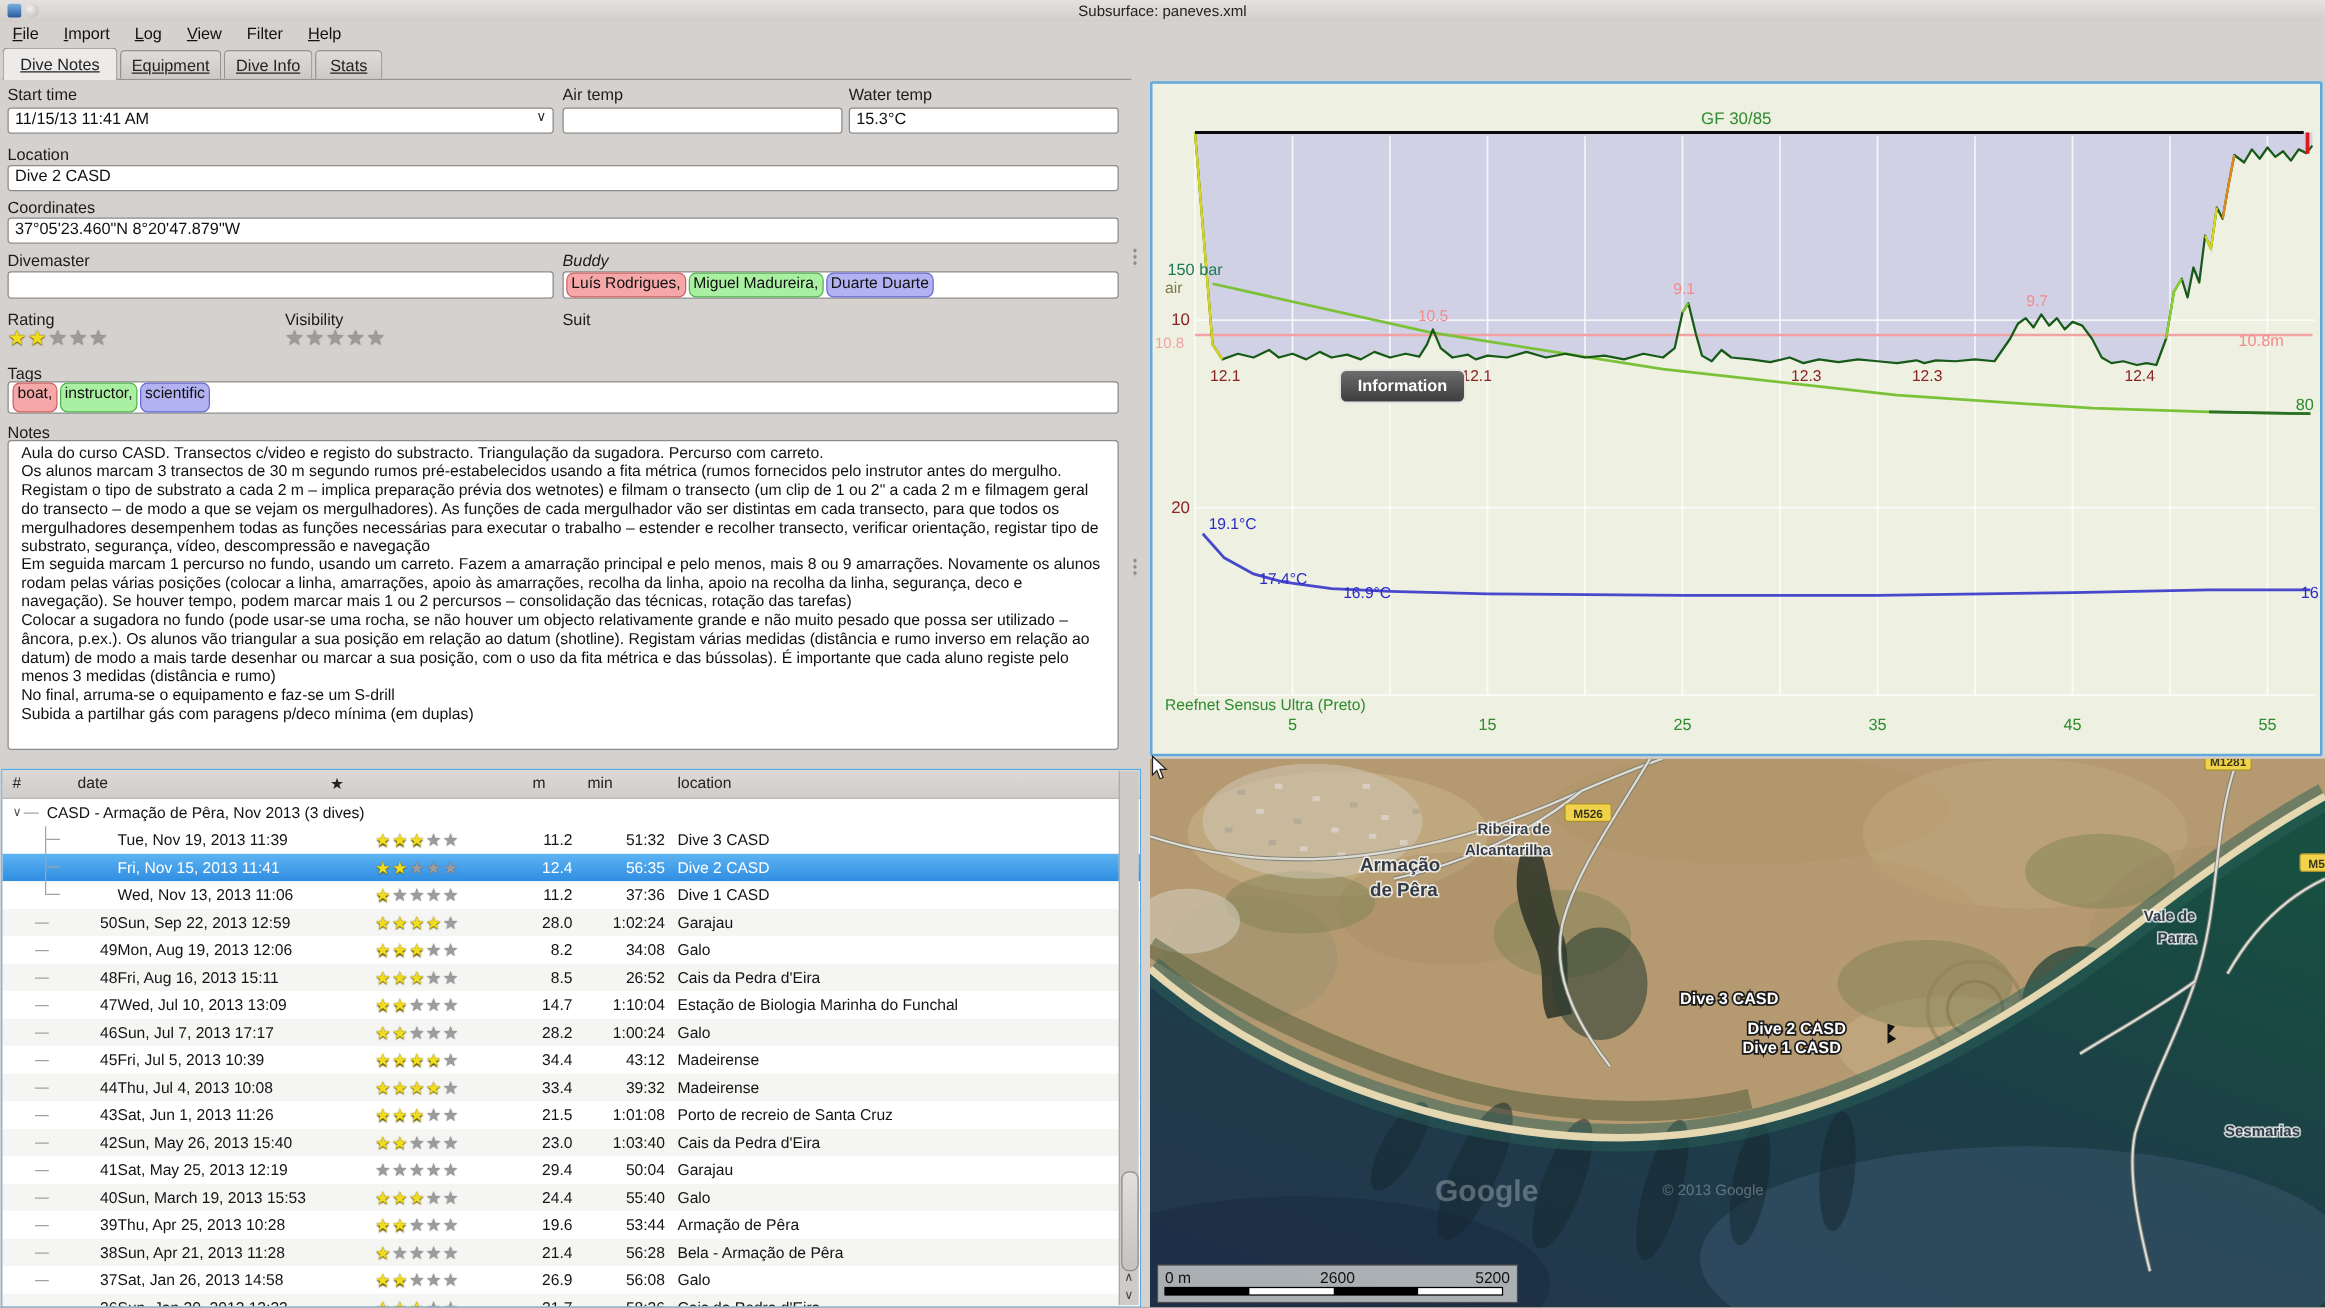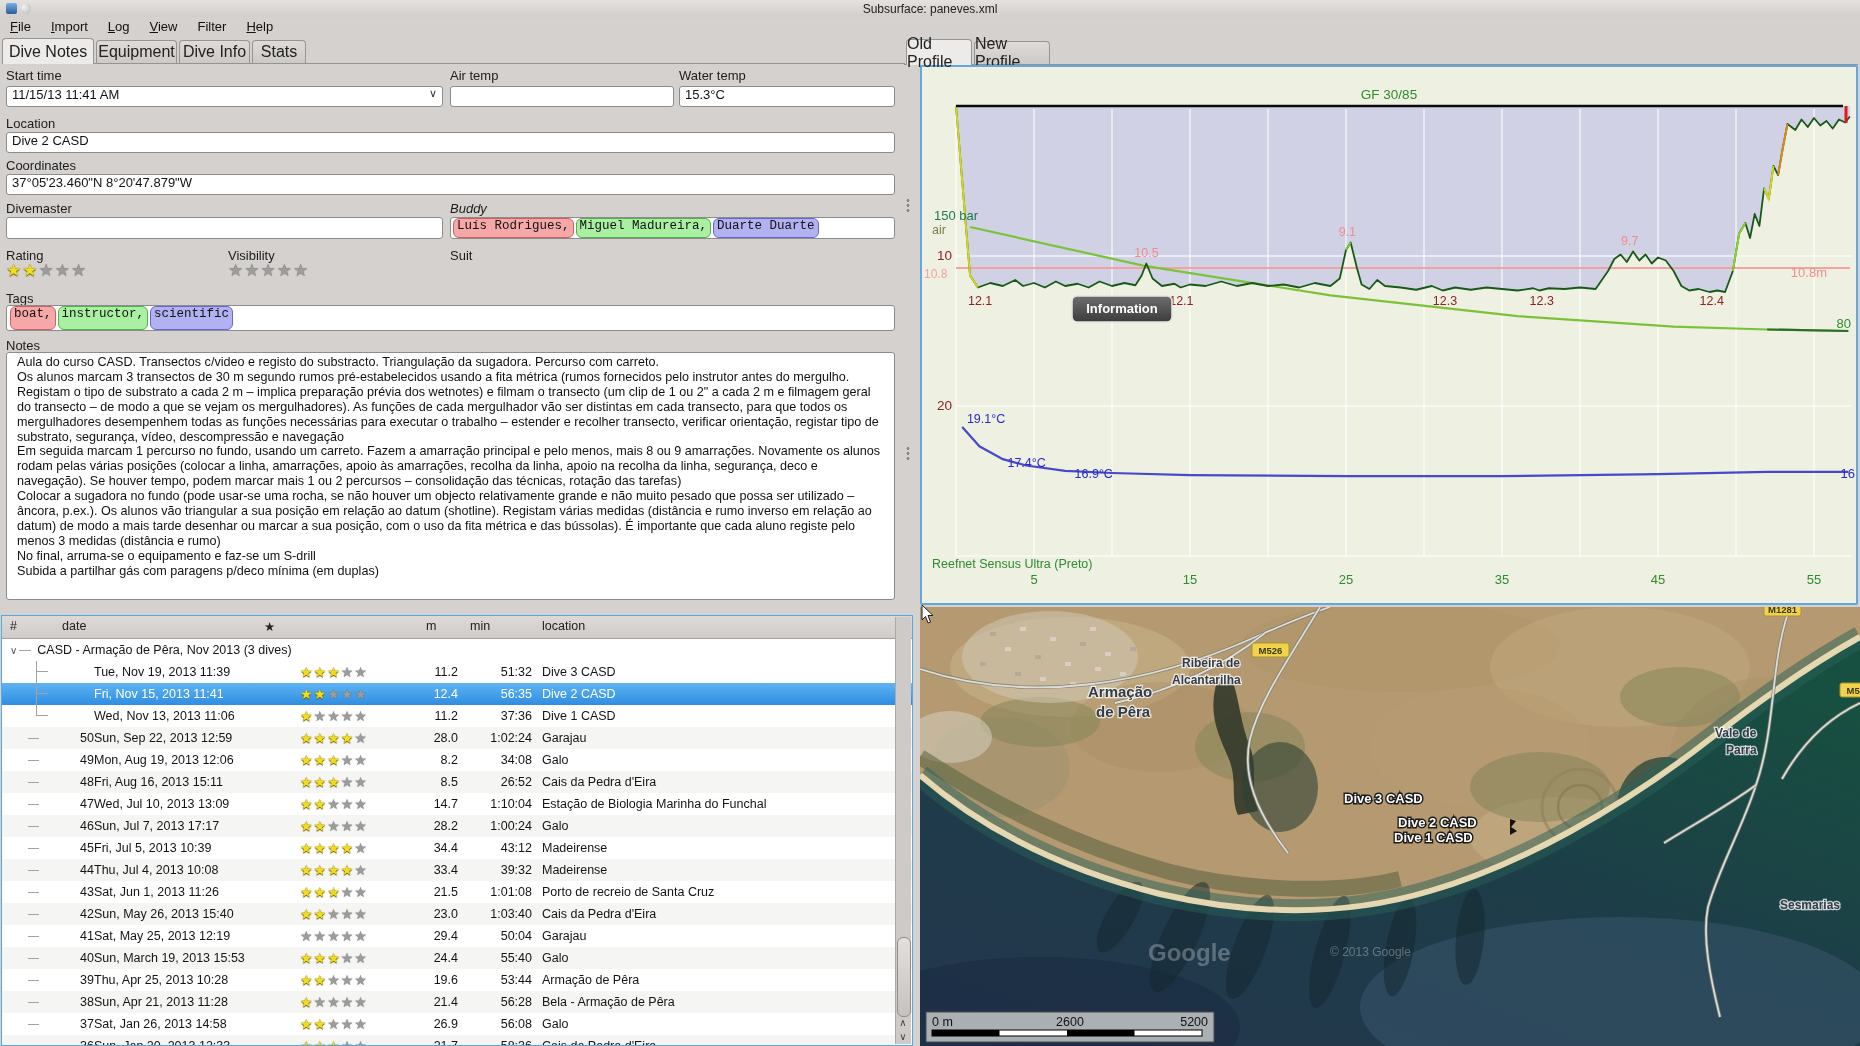--- a/index.html
+++ b/index.html
@@ -3,24 +3,24 @@
 <meta charset="utf-8">
 <style>
   html,body{margin:0;padding:0;background:#888;}
   #root{position:relative;width:1860px;height:1046px;background:#d5d1ce;overflow:hidden;
         font-family:"Liberation Sans",sans-serif;color:#1c1c1c;}
   .abs{position:absolute;}
   .lbl{font-size:13px;color:#1c1c1c;}
   .field{position:absolute;background:#fff;border:1px solid #8c8c8c;border-radius:3px;
          font-size:13px;display:flex;padding:0 5px;box-sizing:border-box;color:#111;}
   .combo-arrow{margin-left:auto;font-size:11px;color:#333;}
-  .pill{border-radius:6px;padding:0 3px;margin-right:2px;font-size:12.5px;border:1px solid;white-space:nowrap;font-family:Liberation Mono, monospace;}
+  .pill{border-radius:6px;padding:0 3px;margin-right:2px;font-size:12.5px;border:1px solid;white-space:nowrap;}
   .tab{position:absolute;top:2px;height:23px;background:linear-gradient(#dedbd8,#ccc9c6);
-       border:1px solid #97938f;border-bottom:none;border-radius:4px 4px 0 0;font-size:16px;
-       display:flex;align-items:center;justify-content:center;color:#222;box-sizing:border-box;}
+       border:1px solid #97938f;border-bottom:none;border-radius:4px 4px 0 0;font-size:13px;
+       display:flex;align-items:center;justify-content:center;color:#222;box-sizing:border-box;text-decoration:underline;}
   .tab.active{background:#edebe9;top:0;height:26px;z-index:3;}
   .tabline{position:absolute;left:0;right:0;bottom:0;height:1px;background:#97938f;}
   .menu-item{display:inline-block;padding:2px 10px;font-size:13px;color:#111;}
   .menu-item u{text-decoration:underline;}
   .st{line-height:1;letter-spacing:1px;}
   .starY{color:#f2dc1e;text-shadow:0 0 1px #6b5d00,0 1px 1px #6b5d00;}
   .starG{color:#9c9c9c;text-shadow:0 0 1px #555;}
   
   #dive-list{position:absolute;left:1px;top:615px;width:912px;height:431px;background:#fff;
              border:1px solid #55a8e0;box-sizing:border-box;overflow:hidden;}
@@ -354,25 +354,20 @@
       <div id="vsb-thumb"></div>
       <div class="sb-btn" style="bottom:14px;">∧</div>
       <div class="sb-btn" style="bottom:0;">∨</div>
     </div>
   </div>
 
   <div class="abs" style="left:913px;top:38px;width:7px;height:1008px;background:#d5d1ce;"></div>
   <div class="splitdots" style="top:198px;"></div>
   <div class="splitdots" style="top:446px;"></div>
 
-  <div class="abs" id="rtabs" style="left:904px;top:39px;width:954px;height:26px;">
-      <div class="tabline"></div>
-      <div class="tab active" style="left: 2px; width: 66px;">Old Profile</div>
-      <div class="tab" style="left: 70px; width: 76px;">New Profile</div>
-    </div>
 
   <div id="profile-wrap">
     <svg id="profile-svg" width="934" height="536" viewBox="0 0 934 536">
         <polygon points="34,39 48.04,208.5 55.84,220.5 68.32,216 80.8,219 93.28,213 101.08,219 112,216 122.92,220.5 133.84,214.5 143.2,219 155.68,216.75 166.6,220.5 177.51999999999998,214.5 190,219 202.48000000000002,216 213.4,218.25 219.64000000000001,208.5 224.32,196.5 230.56,211.5 239.92,219 252.4,216.75 258.64,220.5 268,217.5 283.6,219 299.2,214.5 314.8,219 330.4,216 346,219 361.59999999999997,217.5 377.2,220.5 392.8,216 408.4,219 417.76,211.5 424,183 428.68,175.5 434.91999999999996,201 439.59999999999997,217.5 447.4,222 455.2,213 463,219 478.59999999999997,220.5 494.2,222.75 509.8,219 520.72,223.5 533.2,220.5 548.8,222.75 564.4,220.5 580,222 595.6,223.5 611.1999999999999,221.25 617.4399999999999,223.5 626.8,221.25 642.4,222 658,220.5 673.6,222 686.0799999999999,204 692.32,192 698.5600000000001,187.5 704.8,195 711.04,184.5 717.28,193.5 723.52,187.5 729.76,196.5 736,190.5 743.8,193.5 751.6,204 759.4,219 767.1999999999999,223.5 776.5600000000001,222 787.4799999999999,225 795.28,223.5 803.0799999999999,225 810.8799999999999,204 817.12,166.5 823.36,156 828.04,171 832.72,147 837.4,159 842.0799999999999,121.5 846.76,132 851.4399999999999,99 856.12,108 860.8,81 865.4799999999999,57 873.28,63 879.52,52.5 885.76,60 892,51 898.24,58.5 904.4799999999999,54 910.72,61.5 916.96,52.5 923.1999999999999,55.5 927.8799999999999,49.5 927.8799999999999,39" fill="#c9c9e6" fill-opacity="0.8"></polygon>
         <line x1="34" y1="42" x2="34" y2="489" stroke="#ffffff" stroke-opacity="0.75" stroke-width="1.4"></line>
         <line x1="112" y1="42" x2="112" y2="489" stroke="#ffffff" stroke-opacity="0.75" stroke-width="1.4"></line>
         <line x1="190" y1="42" x2="190" y2="489" stroke="#ffffff" stroke-opacity="0.75" stroke-width="1.4"></line>
         <line x1="268" y1="42" x2="268" y2="489" stroke="#ffffff" stroke-opacity="0.75" stroke-width="1.4"></line>
         <line x1="346" y1="42" x2="346" y2="489" stroke="#ffffff" stroke-opacity="0.75" stroke-width="1.4"></line>
         <line x1="424" y1="42" x2="424" y2="489" stroke="#ffffff" stroke-opacity="0.75" stroke-width="1.4"></line>

